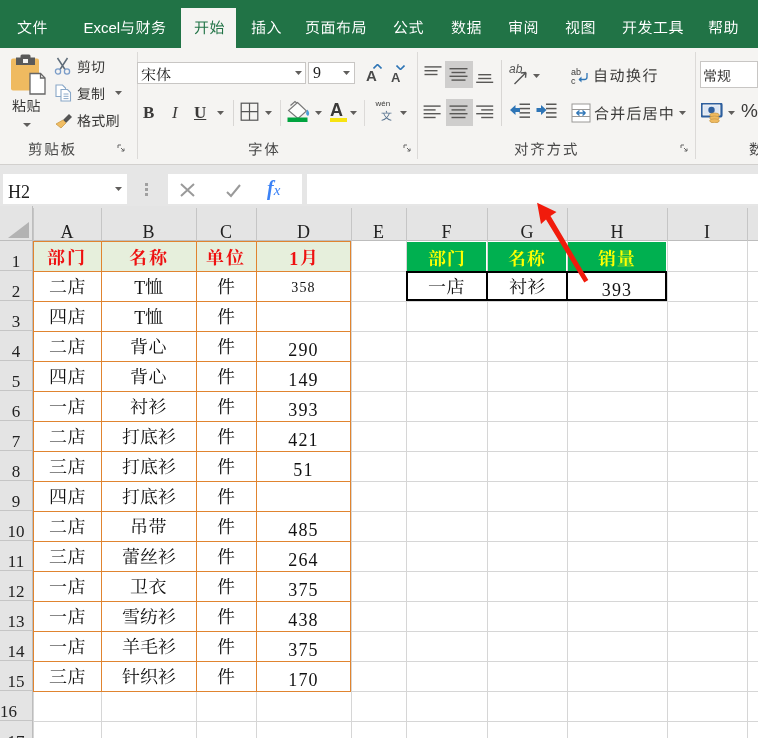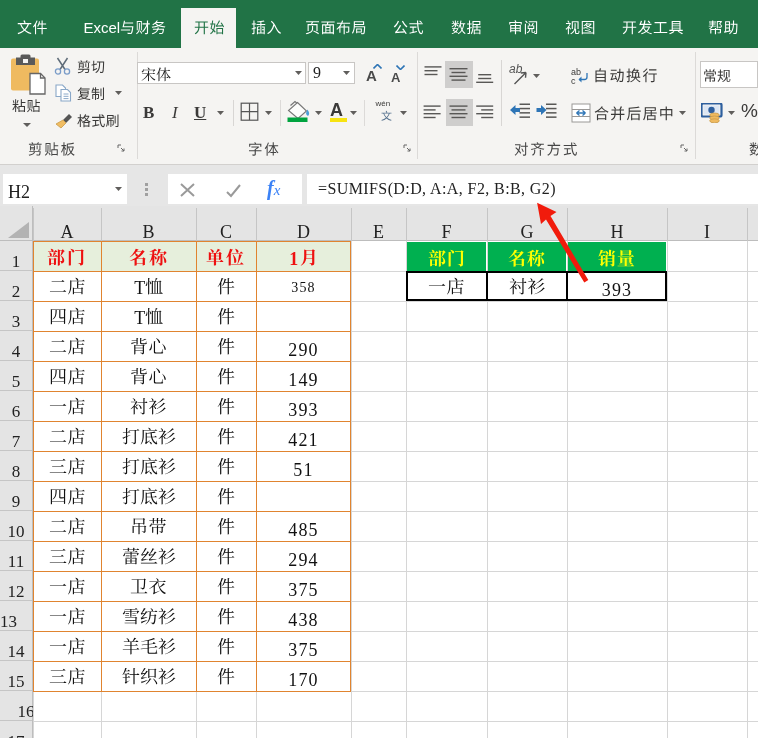--- a/index.html
+++ b/index.html
@@ -355,21 +355,20 @@
 <div class="abs" style="left:145px;top:193px;width:3px;height:3px;background:#a0a0a0"></div>
 <div class="abs" style="left:168px;top:174px;width:134px;height:30px;background:#fff"></div>
 <svg class="abs" style="left:180px;top:183px" width="15" height="14">
       <path d="M1 1 L14 13 M14 1 L1 13" stroke="#9a9a9a" stroke-width="2" fill="none"></path>
     </svg>
 <svg class="abs" style="left:226px;top:184px" width="15" height="14">
       <path d="M1 8 L5 12 L14 1" stroke="#9a9a9a" stroke-width="2" fill="none"></path>
     </svg>
 <div class="abs" style="left:267px;top:177px;font-family:Liberation Serif,serif;color:#3b82f6;letter-spacing:0px"><i style="font-weight:bold;font-size:20px">f</i><i style="font-size:15px">x</i></div>
 <div class="abs" style="left:307px;top:174px;width:451px;height:30px;background:#fff"></div>
-<div class="abs" style="left:318px;top:180px;font-size:16px;letter-spacing:0.4px;font-family:Liberation Serif,serif;color:#222;white-space:pre">=SUMIFS(D:D, A:A, F2, B:B, G2)</div>
 <div class="abs" style="left:0px;top:206px;width:758px;height:35px;background:#e4e4e4"></div>
 <div class="abs" style="left:0px;top:240px;width:758px;height:1px;background:#bdbdbd"></div>
 <div class="abs" style="left:32px;top:206px;width:1px;height:532px;background:#bdbdbd"></div>
 <svg class="abs" style="left:8px;top:222px" width="21" height="16">
       <path d="M21 0 L21 16 L0 16 Z" fill="#b3b3b3"></path>
     </svg>
 <div class="abs ctr" style="left:-8.0px;top:222px;font-size:18px;font-family:Liberation Serif,serif;color:#222">A</div>
 <div class="abs ctr" style="left:73.5px;top:222px;font-size:18px;font-family:Liberation Serif,serif;color:#222">B</div>
 <div class="abs ctr" style="left:151.0px;top:222px;font-size:18px;font-family:Liberation Serif,serif;color:#222">C</div>
 <div class="abs ctr" style="left:228.5px;top:222px;font-size:18px;font-family:Liberation Serif,serif;color:#222">D</div>
@@ -406,27 +405,27 @@
 <div class="abs" style="left:0;top:462px;width:32px;text-align:center;font-size:17px;font-family:Liberation Serif,serif;color:#222">8</div>
 <div class="abs" style="left:0px;top:480px;width:32px;height:1px;background:#c5c5c5"></div>
 <div class="abs" style="left:0;top:492px;width:32px;text-align:center;font-size:17px;font-family:Liberation Serif,serif;color:#222">9</div>
 <div class="abs" style="left:0px;top:510px;width:32px;height:1px;background:#c5c5c5"></div>
 <div class="abs" style="left:0;top:522px;width:32px;text-align:center;font-size:17px;font-family:Liberation Serif,serif;color:#222">10</div>
 <div class="abs" style="left:0px;top:540px;width:32px;height:1px;background:#c5c5c5"></div>
 <div class="abs" style="left:0;top:552px;width:32px;text-align:center;font-size:17px;font-family:Liberation Serif,serif;color:#222">11</div>
 <div class="abs" style="left:0px;top:570px;width:32px;height:1px;background:#c5c5c5"></div>
 <div class="abs" style="left:0;top:582px;width:32px;text-align:center;font-size:17px;font-family:Liberation Serif,serif;color:#222">12</div>
 <div class="abs" style="left:0px;top:600px;width:32px;height:1px;background:#c5c5c5"></div>
-<div class="abs" style="left:0;top:612px;width:32px;text-align:left;font-size:17px;font-family:Liberation Serif,serif;color:#222">13</div>
+<div class="abs" style="left:0;top:612px;width:32px;text-align:center;font-size:17px;font-family:Liberation Serif,serif;color:#222">13</div>
 <div class="abs" style="left:0px;top:630px;width:32px;height:1px;background:#c5c5c5"></div>
 <div class="abs" style="left:0;top:642px;width:32px;text-align:center;font-size:17px;font-family:Liberation Serif,serif;color:#222">14</div>
 <div class="abs" style="left:0px;top:660px;width:32px;height:1px;background:#c5c5c5"></div>
 <div class="abs" style="left:0;top:672px;width:32px;text-align:center;font-size:17px;font-family:Liberation Serif,serif;color:#222">15</div>
 <div class="abs" style="left:0px;top:690px;width:32px;height:1px;background:#c5c5c5"></div>
-<div class="abs" style="left:0;top:702px;width:52px;text-align:center;font-size:17px;font-family:Liberation Serif,serif;color:#222">16</div>
+<div class="abs" style="left:0;top:702px;width:52px;text-align:left;font-size:17px;font-family:Liberation Serif,serif;color:#222">16</div>
 <div class="abs" style="left:0px;top:720px;width:32px;height:1px;background:#c5c5c5"></div>
 <div class="abs" style="left:0;top:732px;width:32px;text-align:center;font-size:17px;font-family:Liberation Serif,serif;color:#222">17</div>
 
 <div class="abs" style="left:33px;top:241px;width:1px;height:497px;background:#d6d6d6"></div>
 <div class="abs" style="left:101px;top:241px;width:1px;height:497px;background:#d6d6d6"></div>
 <div class="abs" style="left:196px;top:241px;width:1px;height:497px;background:#d6d6d6"></div>
 <div class="abs" style="left:256px;top:241px;width:1px;height:497px;background:#d6d6d6"></div>
 <div class="abs" style="left:351px;top:241px;width:1px;height:497px;background:#d6d6d6"></div>
 <div class="abs" style="left:406px;top:241px;width:1px;height:497px;background:#d6d6d6"></div>
 <div class="abs" style="left:487px;top:241px;width:1px;height:497px;background:#d6d6d6"></div>
@@ -671,21 +670,21 @@
         <path transform="translate(0.0 0) scale(0.0180)" d="M789 -350H579V-321H789ZM772 -437H576V-408H772ZM419 -352H204V-322H419ZM420 -439H215V-410H420ZM321 -750H52L59 -720H321V-654H331C356 -654 382 -663 382 -670V-720H619V-657H629C661 -658 681 -668 681 -674V-720H928C942 -720 953 -725 954 -736C923 -766 871 -806 871 -806L825 -750H681V-805C706 -809 714 -818 716 -832L619 -842V-750H382V-805C407 -809 415 -819 417 -832L321 -842ZM261 56V30H742V71H752C773 71 806 57 807 50V-208C824 -211 839 -218 845 -225L768 -285L733 -246H267L197 -279V78H207C234 78 261 62 261 56ZM468 -217V-125H261V-217ZM531 -217H742V-125H531ZM468 -95V0H261V-95ZM531 -95H742V0H531ZM159 -568H141C144 -518 116 -467 87 -447C67 -435 54 -415 64 -396C75 -373 108 -374 129 -391C152 -408 171 -445 171 -497H470V-279H481C514 -279 534 -293 535 -297V-497H841C833 -468 822 -434 815 -412L827 -404C855 -424 892 -460 913 -486C931 -488 943 -490 950 -496L878 -567L837 -526H535V-600H835C849 -600 859 -605 862 -616C829 -645 778 -682 778 -682L734 -630H159L167 -600H470V-526H168C166 -539 163 -553 159 -568Z"></path>
         <path transform="translate(18.0 0) scale(0.0180)" d="M857 -76 799 -7H45L53 23H936C950 23 960 18 963 7C923 -28 857 -76 857 -76ZM796 -777 696 -824C663 -729 569 -555 497 -480C490 -474 471 -469 471 -469L515 -381C523 -384 531 -393 537 -405C600 -418 662 -433 709 -444C647 -357 574 -271 515 -219C505 -212 483 -207 483 -207L529 -119C536 -122 542 -128 547 -137C700 -163 836 -190 918 -206L916 -224C774 -216 636 -209 553 -208C674 -310 813 -464 882 -568C902 -563 917 -571 922 -580L828 -636C806 -591 771 -533 729 -472L533 -469C617 -552 709 -675 758 -762C779 -759 791 -767 796 -777ZM382 -786 283 -832C250 -738 159 -565 90 -489C83 -483 63 -479 63 -479L108 -389C116 -393 124 -401 130 -414C192 -427 253 -442 298 -453C233 -358 155 -262 92 -205C84 -198 61 -193 61 -193L105 -103C113 -106 120 -114 126 -125C259 -153 379 -186 448 -203L446 -219C326 -209 208 -199 133 -195C259 -307 401 -473 471 -584C492 -579 506 -587 511 -597L417 -653C395 -606 359 -544 316 -480C245 -478 174 -478 125 -478C207 -560 297 -684 345 -771C365 -769 377 -777 382 -786Z"></path>
         <path transform="translate(36.0 0) scale(0.0180)" d="M155 -836 143 -830C176 -791 212 -726 216 -674C279 -622 344 -755 155 -836ZM977 -255 883 -311C755 -128 582 -20 387 58L395 75C609 14 791 -81 936 -248C959 -242 970 -245 977 -255ZM929 -517 836 -572C737 -435 602 -325 459 -246L469 -229C629 -293 777 -389 890 -509C912 -504 922 -506 929 -517ZM891 -767 797 -823C706 -699 586 -601 455 -530L465 -514C612 -569 748 -652 852 -759C874 -754 884 -757 891 -767ZM262 56V-373C306 -331 355 -273 373 -228C429 -192 469 -283 334 -364C365 -389 401 -421 433 -449C452 -443 466 -450 472 -458L398 -507C369 -461 337 -411 312 -376C297 -383 281 -391 262 -398V-407C318 -473 363 -544 395 -613C419 -613 429 -616 437 -625L365 -690L322 -649H42L51 -619H321C266 -482 154 -332 32 -235L43 -221C101 -255 153 -296 199 -340V78H209C240 78 262 61 262 56Z"></path>
       </g>
     </svg>
 <svg style="position:absolute;left:217.0px;top:545.0px;overflow:visible" width="18" height="22" viewBox="0 0 18 22">
       <g transform="translate(0 18.0)" fill="#111">
         <path transform="translate(0.0 0) scale(0.0180)" d="M594 -827V-606H442C459 -647 475 -690 488 -734C510 -733 521 -742 525 -753L423 -785C397 -635 343 -489 283 -392L297 -382C347 -432 392 -499 428 -576H594V-333H287L295 -303H594V77H607C633 77 660 62 660 52V-303H942C956 -303 965 -308 968 -319C935 -351 881 -393 881 -393L833 -333H660V-576H913C927 -576 937 -581 939 -592C907 -624 854 -666 854 -666L807 -606H660V-787C686 -791 694 -801 697 -815ZM255 -837C206 -648 119 -458 34 -338L48 -328C92 -371 134 -424 172 -484V77H184C209 77 237 61 238 55V-540C255 -543 264 -550 267 -559L225 -575C261 -640 292 -711 319 -784C341 -782 353 -791 357 -802Z"></path>
       </g>
     </svg>
-<div class="abs ctr" style="left:228.5px;top:550px;font-size:18px;letter-spacing:1.2px;font-family:Liberation Serif,serif;color:#111">294</div>
+<div class="abs ctr" style="left:228.5px;top:550px;font-size:18px;letter-spacing:1.2px;font-family:Liberation Serif,serif;color:#111">264</div>
 <svg style="position:absolute;left:48.5px;top:575.0px;overflow:visible" width="37" height="22" viewBox="0 0 37 22">
       <g transform="translate(0 18.0)" fill="#111">
         <path transform="translate(0.0 0) scale(0.0180)" d="M841 -514 778 -431H48L58 -398H928C944 -398 956 -401 959 -413C914 -455 841 -514 841 -514Z"></path>
         <path transform="translate(18.5 0) scale(0.0180)" d="M443 -842 433 -834C473 -800 521 -739 538 -693C610 -649 660 -789 443 -842ZM872 -743 824 -681H227L150 -715V-439C150 -263 138 -79 36 70L51 81C204 -65 215 -277 215 -440V-652H936C949 -652 959 -657 961 -668C928 -700 872 -743 872 -743ZM298 -312V75H308C341 75 360 61 360 56V-3H772V71H782C811 71 836 56 836 51V-246C856 -249 866 -255 873 -263L800 -319L769 -280H597V-452H901C915 -452 925 -457 928 -468C894 -500 840 -543 840 -543L792 -482H597V-602C621 -606 631 -616 633 -630L531 -640V-280H372ZM360 -33V-250H772V-33Z"></path>
       </g>
     </svg>
 <svg style="position:absolute;left:130.0px;top:575.0px;overflow:visible" width="37" height="22" viewBox="0 0 37 22">
       <g transform="translate(0 18.0)" fill="#111">
         <path transform="translate(0.0 0) scale(0.0180)" d="M865 -90 809 -19H473V-732H778C773 -472 764 -317 739 -288C730 -280 722 -278 703 -278C683 -278 619 -284 580 -287L579 -269C616 -265 653 -254 668 -243C681 -232 684 -213 684 -193C726 -193 763 -206 788 -233C828 -277 839 -434 845 -724C865 -725 877 -731 884 -739L807 -803L767 -761H86L95 -732H405V-19H43L51 10H938C952 10 962 5 965 -6C927 -41 865 -90 865 -90Z"></path>
         <path transform="translate(18.5 0) scale(0.0180)" d="M419 -836 408 -828C449 -790 493 -723 500 -669C567 -617 625 -762 419 -836ZM868 -695 820 -635H45L53 -606H444C355 -468 206 -330 36 -242L44 -227C132 -262 214 -306 287 -357V-42C287 -25 281 -17 246 5L294 80C300 76 308 68 313 57C439 -8 551 -72 617 -107L611 -123C517 -87 423 -53 354 -30L353 -385V-407C418 -460 474 -519 518 -584C562 -266 680 -59 900 60C914 30 940 12 969 12L972 1C822 -62 708 -165 631 -309C723 -358 819 -426 877 -473C899 -467 907 -470 915 -480L827 -538C783 -480 697 -392 622 -327C581 -408 553 -501 536 -606H932C947 -606 956 -611 958 -622C924 -653 868 -695 868 -695Z"></path>

